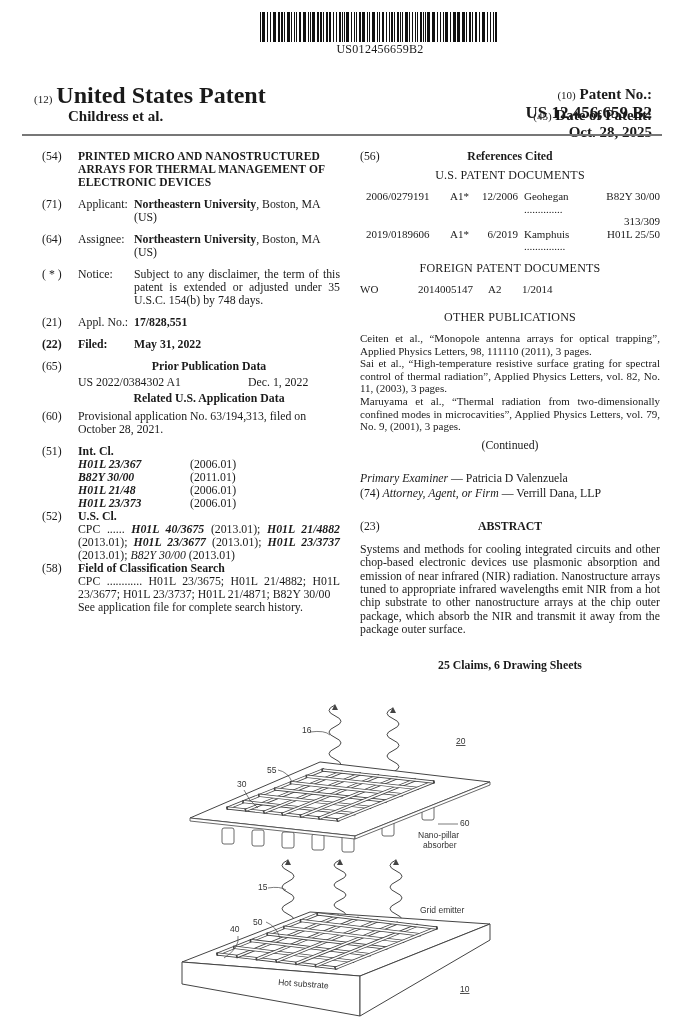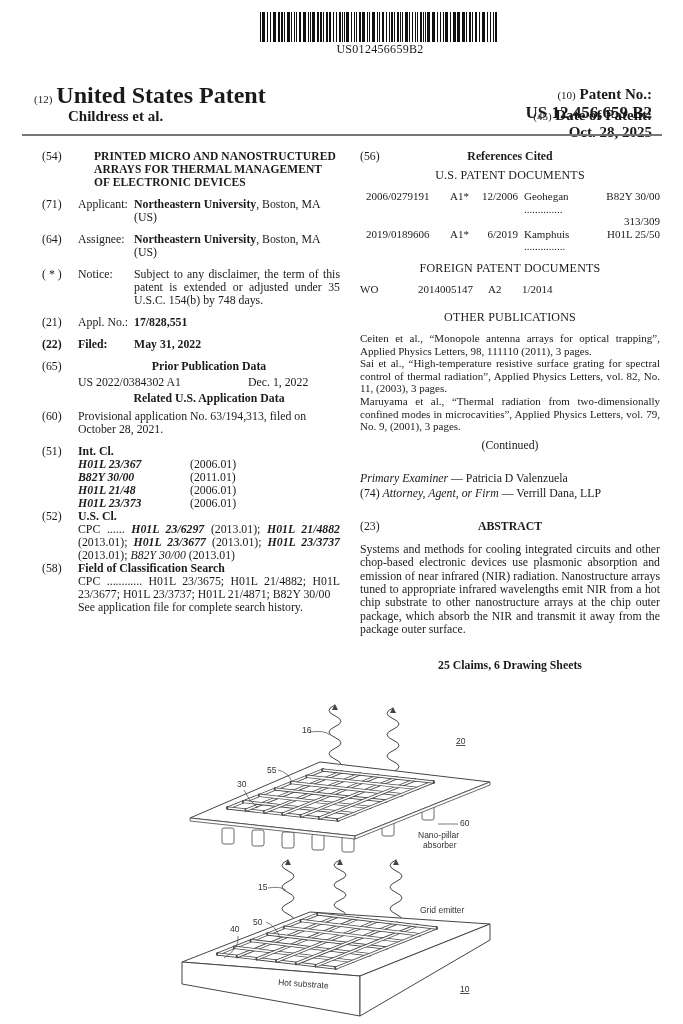--- a/index.html
+++ b/index.html
@@ -26,21 +26,21 @@
   
   .col { font-size: 11.8px; line-height: 13px; }
   #left-col { left: 42px; top: 150px; width: 298px; }
   #right-col { left: 360px; top: 150px; width: 300px; }
   .field { display: flex; margin-bottom: 9px; }
   .field .code { width: 36px; flex: none; }
   .field .body { flex: 1; }
   .fl { display: flex; }
   .fl .lab { width: 56px; flex: none; }
   .fl .txt { flex: 1; }
-  .title54 { font-weight: bold; font-size: 11.5px; letter-spacing: 0.1px; margin-left: 16px; }
+  .title54 { font-weight: bold; font-size: 11.5px; letter-spacing: 0.1px; }
   b { font-weight: bold; }
   .ctr { text-align: center; }
   .justify { text-align: justify; }
   .intcl-row { display: flex; }
   .intcl-row .cls { width: 112px; font-weight: bold; font-style: italic; }
 
   
   .sec-head { display: flex; margin-bottom: 6px; }
   .sec-head .code { width: 36px; }
   .sec-head .t { flex: 1; text-align: center; font-weight: bold; padding-right: 36px; }
@@ -242,21 +242,21 @@
         </div>
     </div>
   </div>
 
   <div class="field" style="margin-bottom:0">
     <span class="code">(52)</span>
     <div class="body">
       <b>U.S. Cl.</b>
       <div class="justify" style="text-indent:0">
         <span>CPC ......</span>
-        <b><i>H01L 23/6297</i></b> <span>(2013.01);</span>
+        <b><i>H01L 40/3675</i></b> <span>(2013.01);</span>
         <b><i>H01L 21/4882</i></b> <span>(2013.01);</span>
         <b><i>H01L 23/3677</i></b> <span>(2013.01);</span>
         <b><i>H01L 23/3737</i></b> <span>(2013.01);</span>
         <i>B82Y 30/00</i> <span>(2013.01)</span>
       </div>
     </div>
   </div>
 
   <div class="field" style="margin-bottom:0">
     <span class="code">(58)</span>

